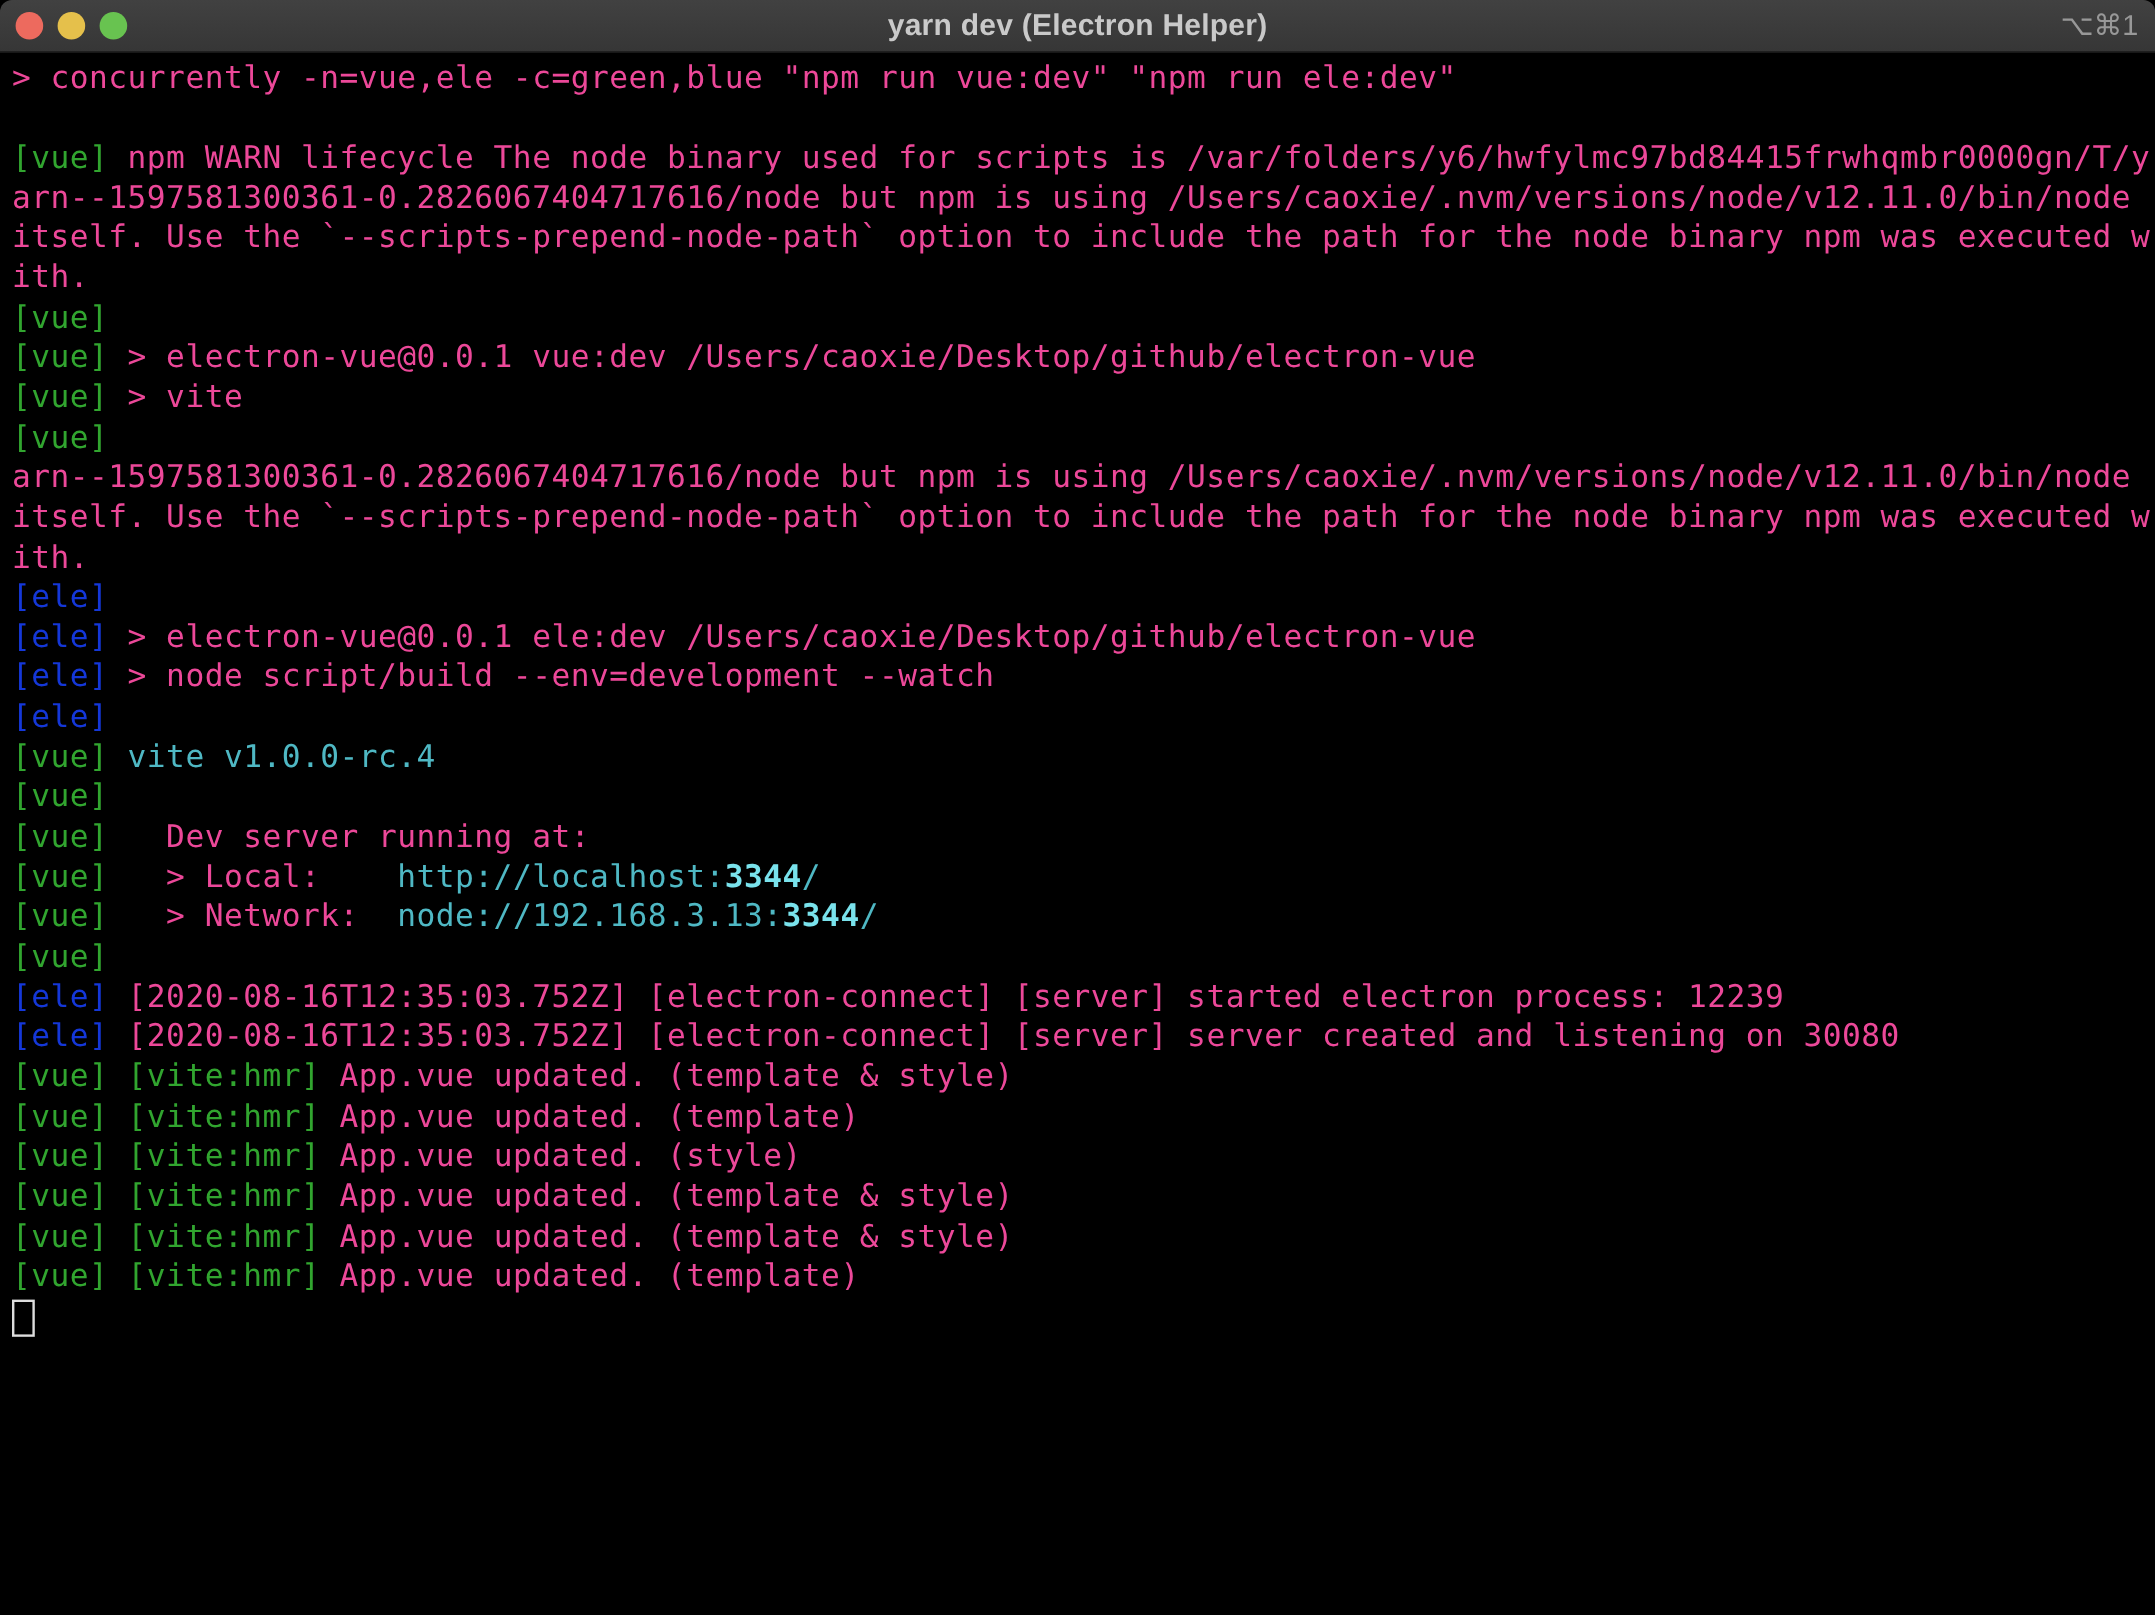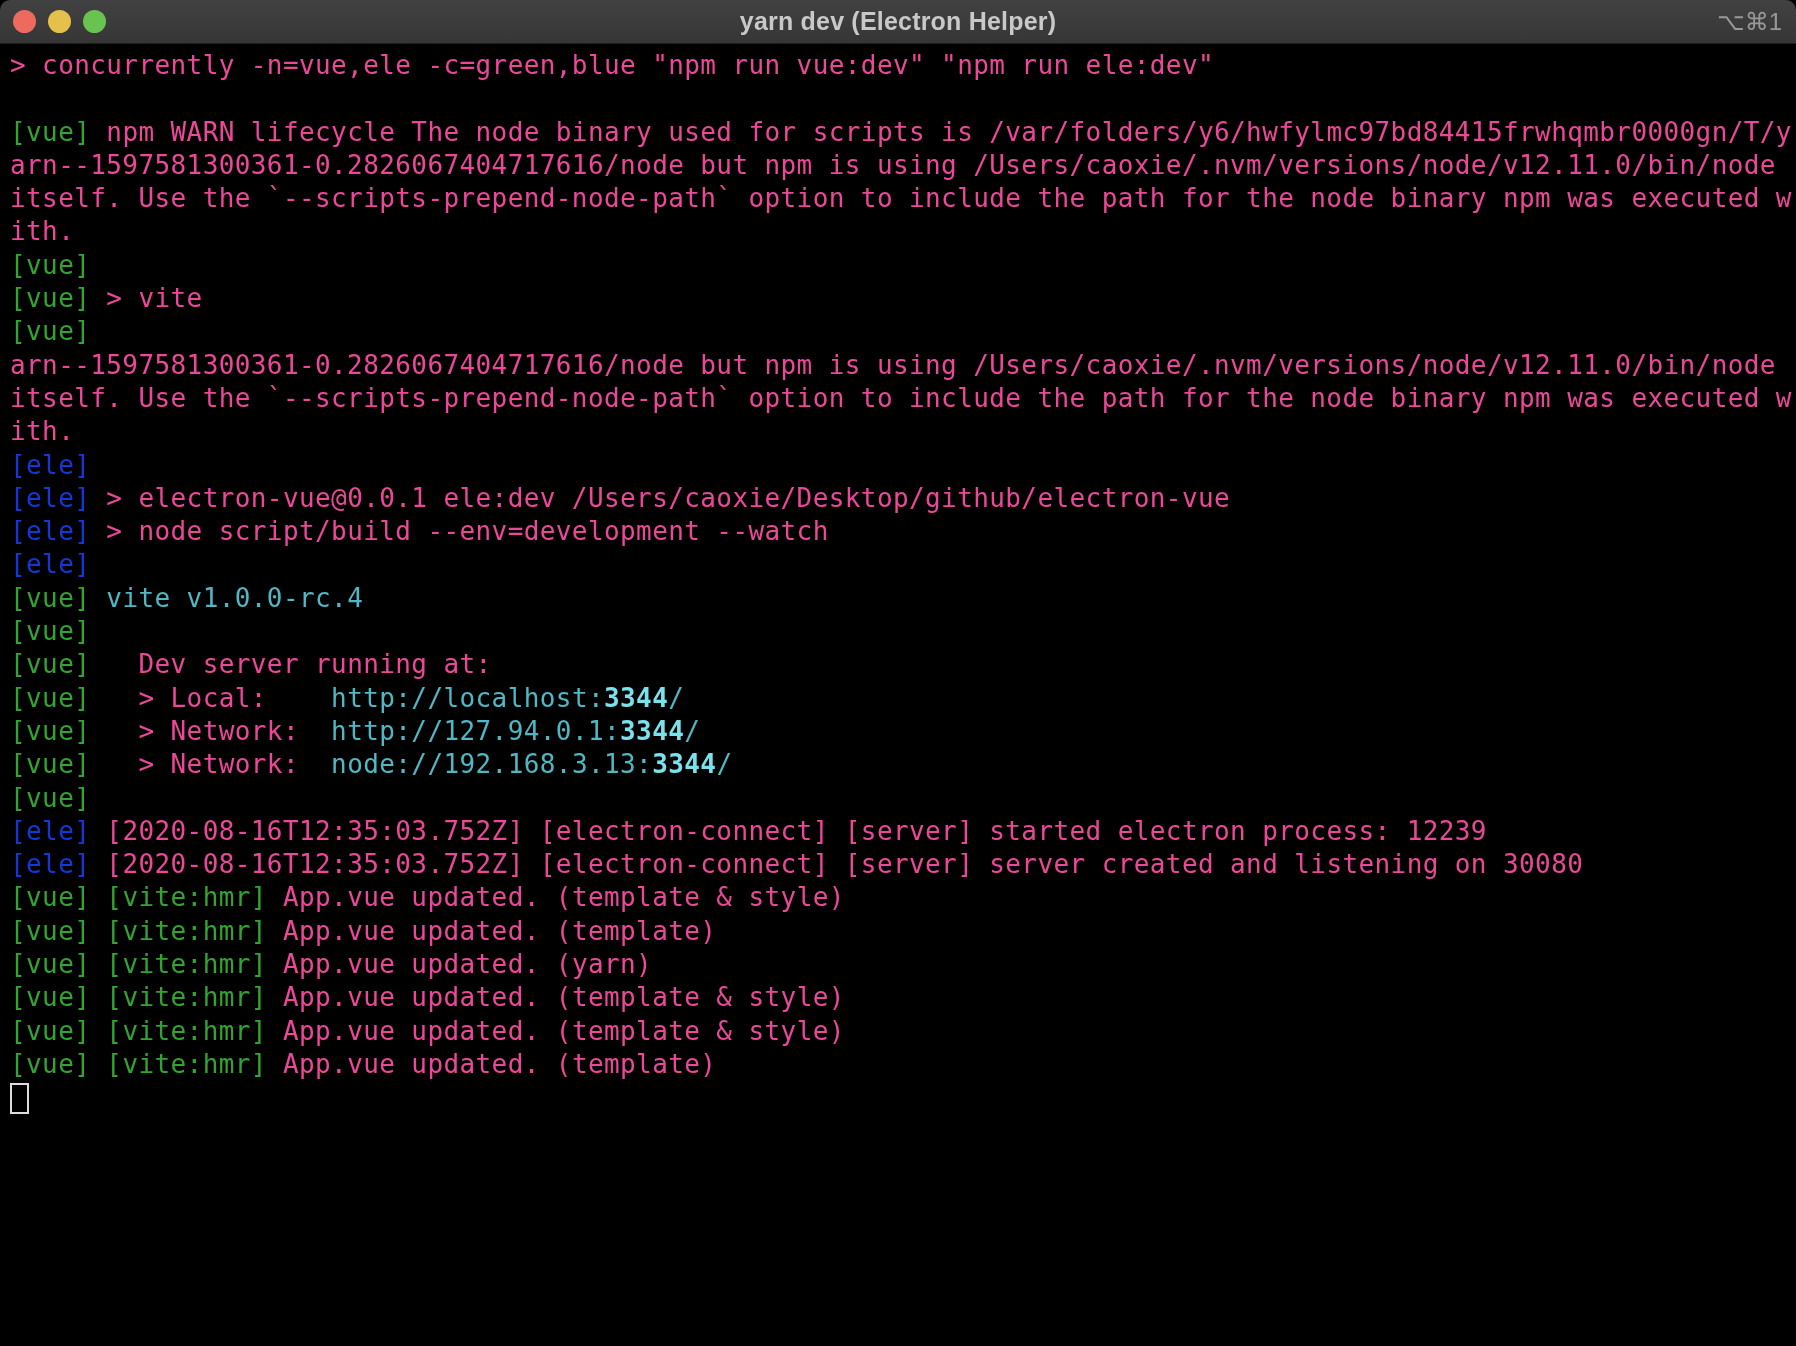--- a/index.html
+++ b/index.html
@@ -113,39 +113,39 @@
     <div class="titlebar-shortcut">⌥⌘1</div>
   </div>
   <div class="terminal">
       <div class="line"><span class="c-default">&gt; concurrently -n=vue,ele -c=green,blue "npm run vue:dev" "npm run ele:dev"</span></div>
       <div class="line"></div>
       <div class="line"><span class="c-green">[vue] </span><span class="c-default">npm WARN lifecycle The node binary used for scripts is /var/folders/y6/hwfylmc97bd84415frwhqmbr0000gn/T/y</span></div>
       <div class="line"><span class="c-default">arn--1597581300361-0.2826067404717616/node but npm is using /Users/caoxie/.nvm/versions/node/v12.11.0/bin/node</span></div>
       <div class="line"><span class="c-default">itself. Use the `--scripts-prepend-node-path` option to include the path for the node binary npm was executed w</span></div>
       <div class="line"><span class="c-default">ith.</span></div>
       <div class="line"><span class="c-green">[vue]</span></div>
+      <div class="line"><span class="c-green">[vue] </span><span class="c-default">&gt; electron-vue@0.0.1 vue:dev /Users/caoxie/Desktop/github/electron-vue</span></div>
       <div class="line"><span class="c-green">[vue] </span><span class="c-default">&gt; vite</span></div>
       <div class="line"><span class="c-green">[vue]</span></div>
       <div class="line"><span class="c-default">arn--1597581300361-0.2826067404717616/node but npm is using /Users/caoxie/.nvm/versions/node/v12.11.0/bin/node</span></div>
       <div class="line"><span class="c-default">itself. Use the `--scripts-prepend-node-path` option to include the path for the node binary npm was executed w</span></div>
       <div class="line"><span class="c-default">ith.</span></div>
       <div class="line"><span class="c-blue">[ele]</span></div>
       <div class="line"><span class="c-blue">[ele] </span><span class="c-default">&gt; electron-vue@0.0.1 ele:dev /Users/caoxie/Desktop/github/electron-vue</span></div>
       <div class="line"><span class="c-blue">[ele] </span><span class="c-default">&gt; node script/build --env=development --watch</span></div>
       <div class="line"><span class="c-blue">[ele]</span></div>
       <div class="line"><span class="c-green">[vue] </span><span class="c-cyan">vite v1.0.0-rc.4</span></div>
       <div class="line"><span class="c-green">[vue]</span></div>
       <div class="line"><span class="c-green">[vue] </span><span class="c-default">  Dev server running at:</span></div>
       <div class="line"><span class="c-green">[vue] </span><span class="c-default">  &gt; Local:    </span><span class="c-cyan">http://localhost:</span><span class="c-cyanb">3344</span><span class="c-cyan">/</span></div>
-      <div class="line"><span class="c-green">[vue] </span><span class="c-default">  &gt; Network:  </span><span class="c-cyan">http://127.94.0.1:</span><span class="c-cyanb">3344</span><span class="c-cyan">/</span></div>
       <div class="line"><span class="c-green">[vue] </span><span class="c-default">  &gt; Network:  </span><span class="c-cyan">node://192.168.3.13:</span><span class="c-cyanb">3344</span><span class="c-cyan">/</span></div>
       <div class="line"><span class="c-green">[vue]</span></div>
       <div class="line"><span class="c-blue">[ele] </span><span class="c-default">[2020-08-16T12:35:03.752Z] [electron-connect] [server] started electron process: 12239</span></div>
       <div class="line"><span class="c-blue">[ele] </span><span class="c-default">[2020-08-16T12:35:03.752Z] [electron-connect] [server] server created and listening on 30080</span></div>
       <div class="line"><span class="c-green">[vue] </span><span class="c-green">[vite:hmr]</span><span class="c-default"> App.vue updated. (template &amp; style)</span></div>
       <div class="line"><span class="c-green">[vue] </span><span class="c-green">[vite:hmr]</span><span class="c-default"> App.vue updated. (template)</span></div>
-      <div class="line"><span class="c-green">[vue] </span><span class="c-green">[vite:hmr]</span><span class="c-default"> App.vue updated. (yarn)</span></div>
+      <div class="line"><span class="c-green">[vue] </span><span class="c-green">[vite:hmr]</span><span class="c-default"> App.vue updated. (style)</span></div>
       <div class="line"><span class="c-green">[vue] </span><span class="c-green">[vite:hmr]</span><span class="c-default"> App.vue updated. (template &amp; style)</span></div>
       <div class="line"><span class="c-green">[vue] </span><span class="c-green">[vite:hmr]</span><span class="c-default"> App.vue updated. (template &amp; style)</span></div>
       <div class="line"><span class="c-green">[vue] </span><span class="c-green">[vite:hmr]</span><span class="c-default"> App.vue updated. (template)</span></div>
       <div class="line"><span class="cursor"></span></div>
     </div>
 </div>
 
 </body></html>

